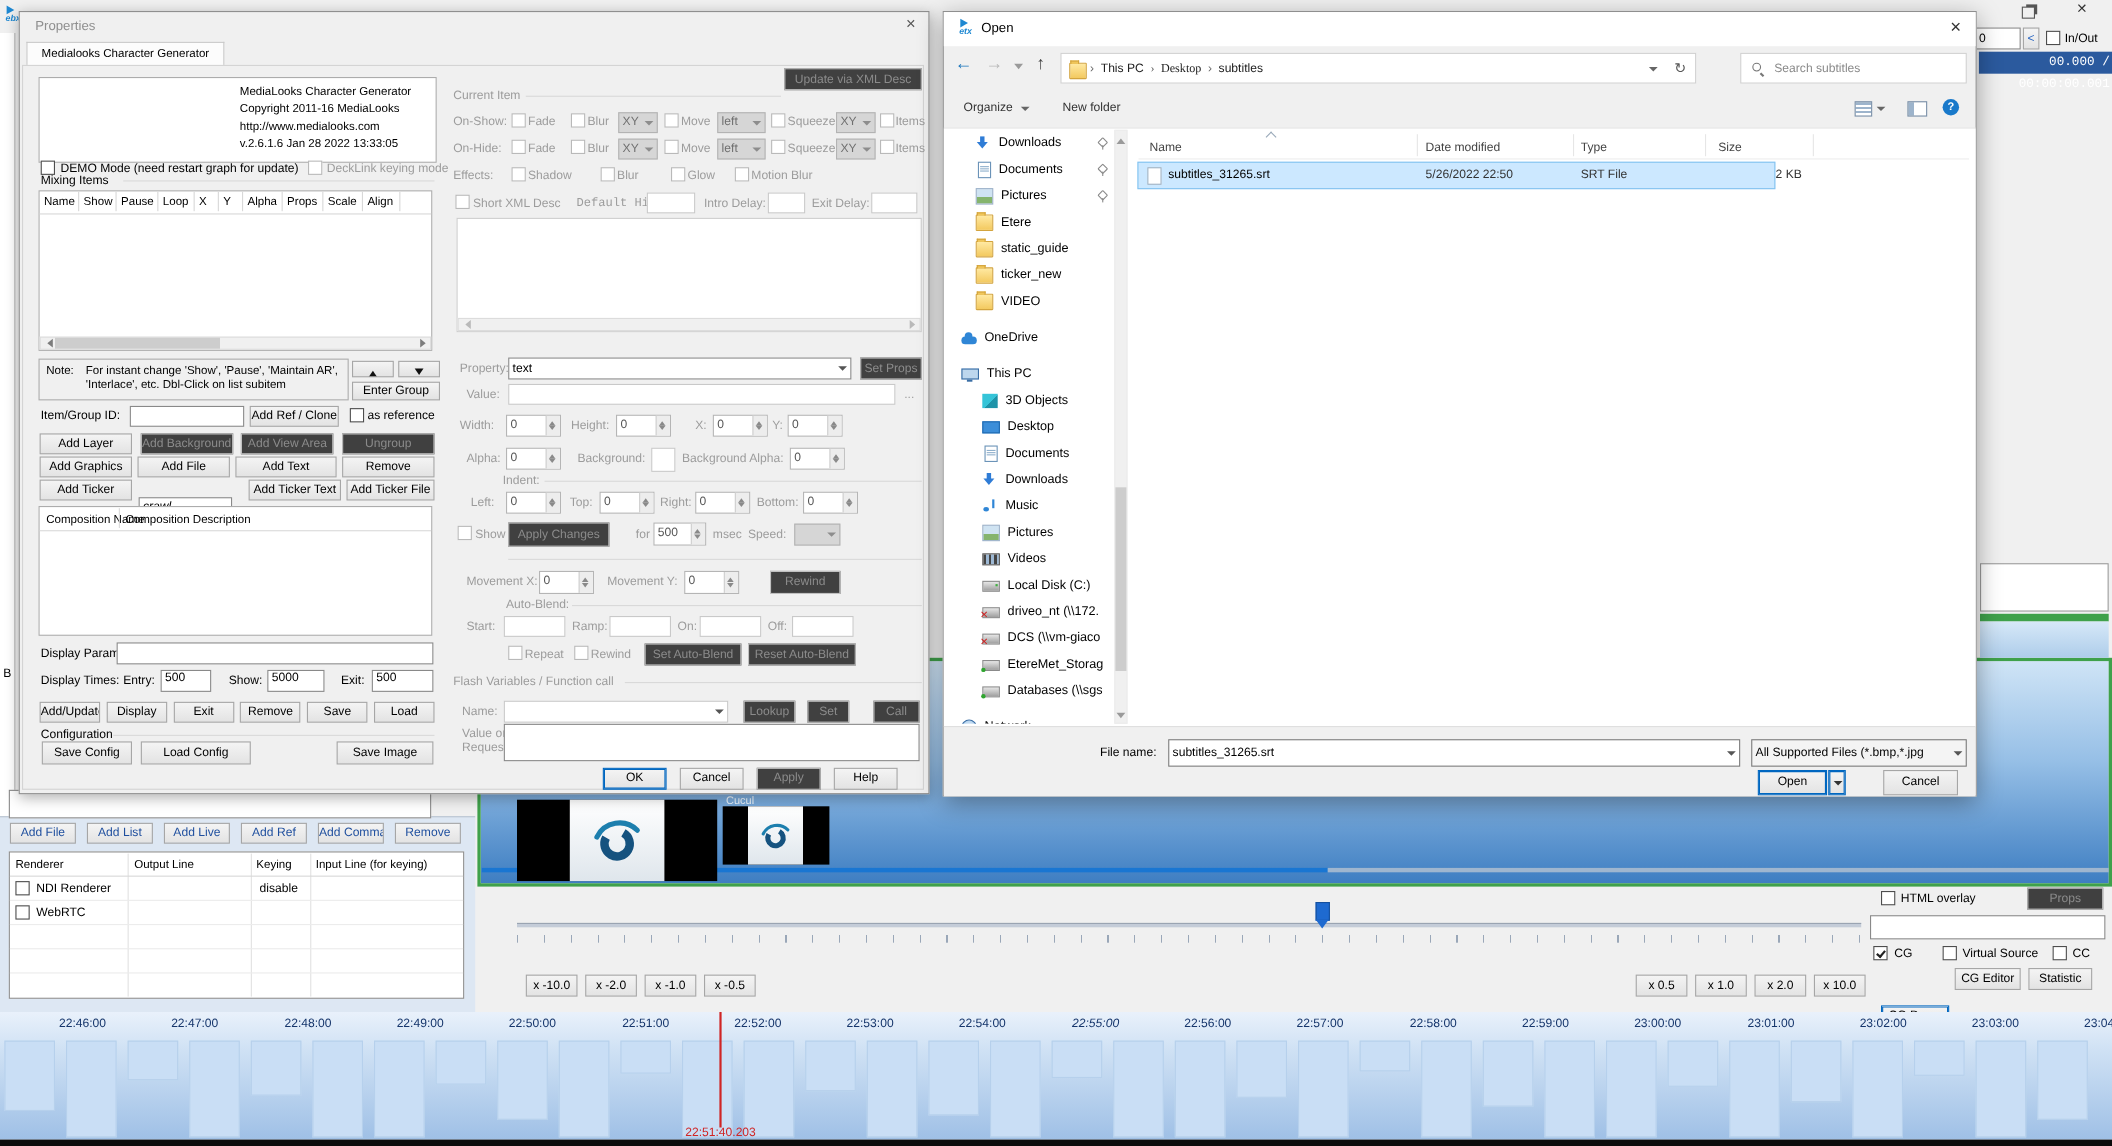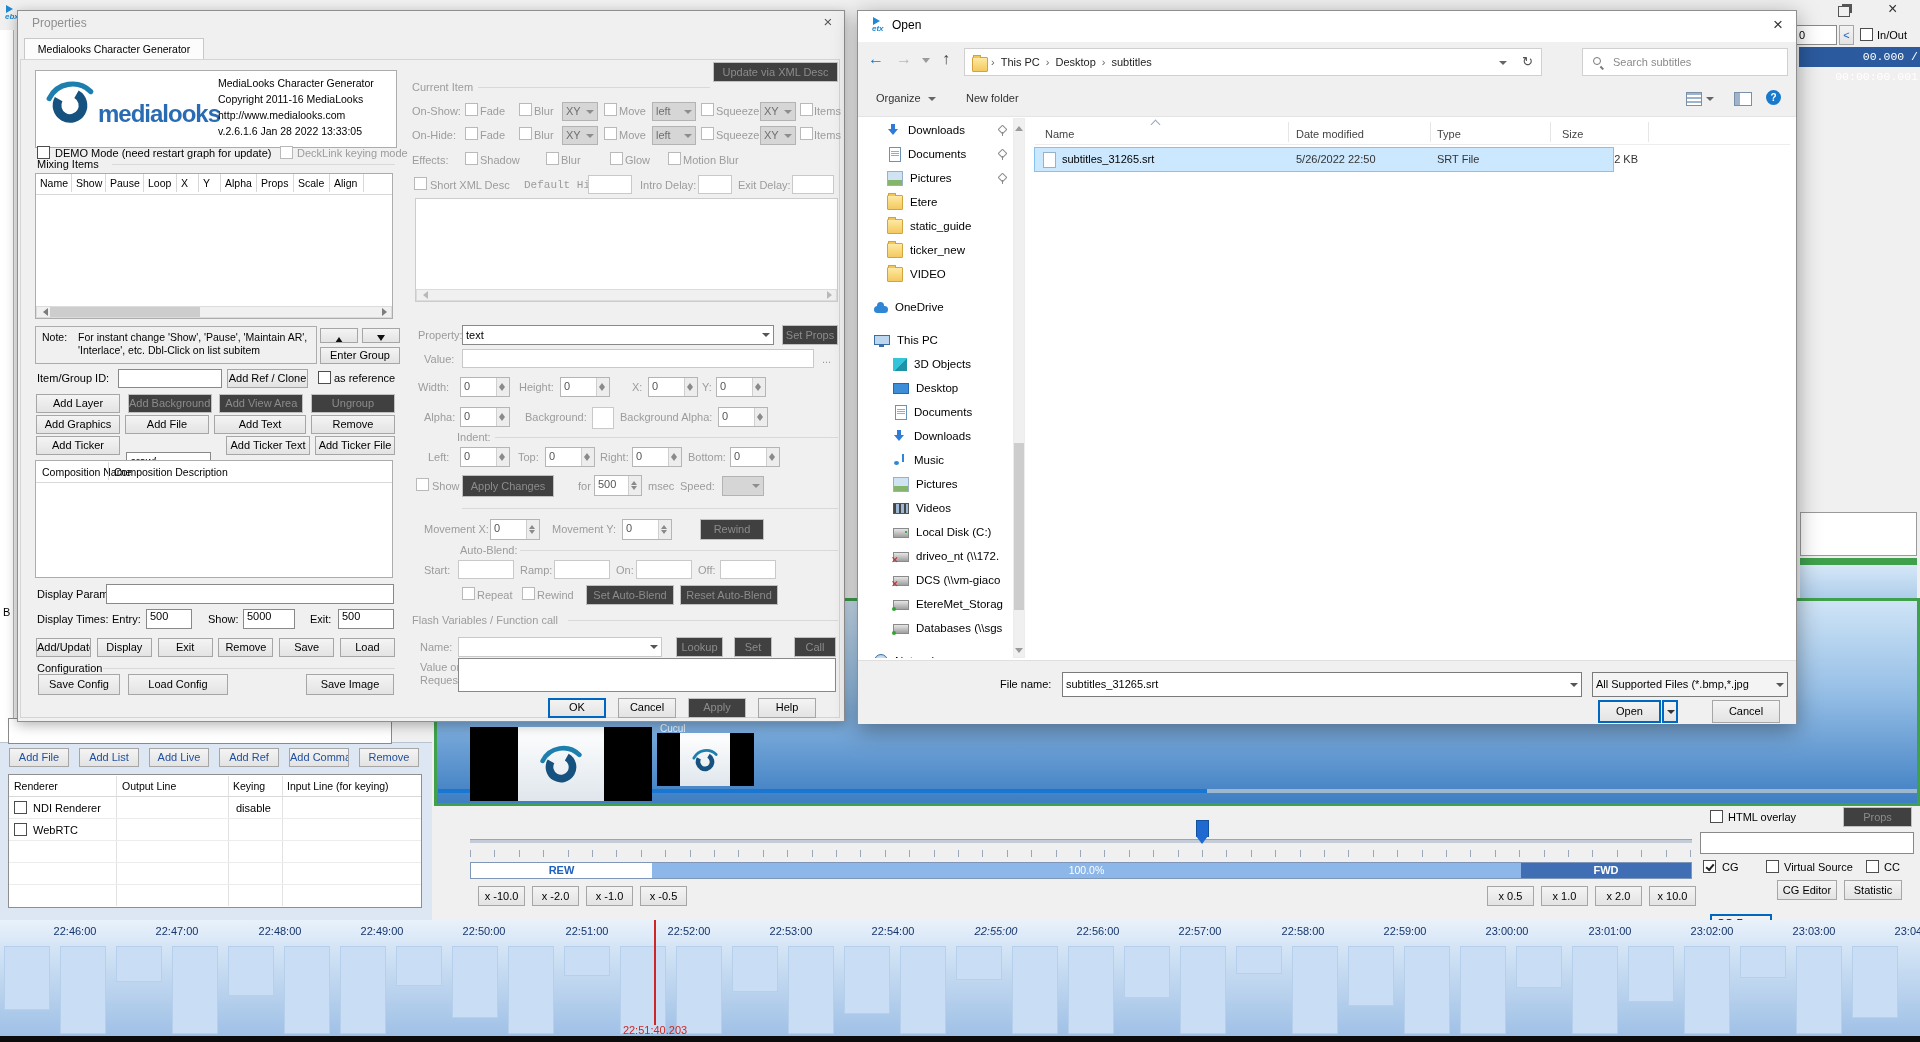--- a/index.html
+++ b/index.html
@@ -190,25 +190,20 @@
   <div class="hr" style="left:9px;top:862px;width:412px;border-color:#ececec;"></div>
   <div class="hr" style="left:9px;top:884px;width:412px;border-color:#ececec;"></div>
 
   <div class="abs" style="left:8px;top:718px;width:384px;height:26px;background:#fff;border:1px solid #8a8a8a;box-sizing:border-box;"></div>
 
   <div class="abs" style="left:470px;top:839px;width:1222px;height:3px;background:#c4ccd8;border-top:1px solid #9aa4b2;"></div>
   <div class="abs" style="left:1196px;top:820px;width:13px;height:17px;background:#1e6ad0;border:1px solid #15509e;box-sizing:border-box;"></div>
   <div class="abs" style="left:1196px;top:836px;width:0;height:0;border:6.5px solid transparent;border-top:8px solid #1e6ad0;"></div>
   <div class="tick" style="left:470px;top:850px;width:1222px;height:7px;"></div>
 
-  <div class="abs" style="left:470px;top:862px;width:1222px;height:17px;border:1px solid #7e97b8;box-sizing:border-box;display:flex;">
-    <div style="width:181px;background:#fff;color:#1f5fc0;font-weight:bold;text-align:center;line-height:15px;font-size:11px;">REW</div>
-    <div style="flex:1;background:#8db7e8;color:#fff;text-align:center;line-height:15px;font-size:10.5px;">100.0%</div>
-    <div style="width:170px;background:#3f6eb5;color:#fff;font-weight:bold;text-align:center;line-height:15px;font-size:11px;">FWD</div>
-  </div>
 
   <div class="abs" style="left:478px;top:886px;display:flex;gap:7px;">
       <span class="bt sm" style="position:relative;width:47px;height:20px;line-height:18px;">x -10.0</span>
       <span class="bt sm" style="position:relative;width:47px;height:20px;line-height:18px;">x -2.0</span>
       <span class="bt sm" style="position:relative;width:47px;height:20px;line-height:18px;">x -1.0</span>
       <span class="bt sm" style="position:relative;width:47px;height:20px;line-height:18px;">x -0.5</span>
     </div>
   <div class="abs" style="left:1487px;top:886px;display:flex;gap:7px;">
       <span class="bt sm" style="position:relative;width:47px;height:20px;line-height:18px;">x 0.5</span>
       <span class="bt sm" style="position:relative;width:47px;height:20px;line-height:18px;">x 1.0</span>
@@ -293,27 +288,20 @@
   </div>
   <div class="abs" style="left:0;top:1036px;width:1920px;height:6px;background:#0c0c0c;"></div>
 
   <div class="dlg" style="left:17px;top:10px;width:828px;height:712px;box-shadow:0 3px 12px rgba(0,0,0,.3);"></div>
   <span class="l" style="left:32px;top:17px;color:#8f8f8f;font-size:12px;">Properties</span>
   <span class="closex" style="left:818px;top:13px;">×</span>
   <div class="tab" style="left:24px;top:38px;width:178px;height:22px;">Medialooks Character Generator</div>
   <div class="page" style="left:20px;top:59px;width:818px;height:657px;"></div>
 
   <div class="panel" style="left:35px;top:70px;width:362px;height:78px;"></div>
-  <div class="abs" style="left:44px;top:76px;display:flex;align-items:flex-end;">
-    <svg width="52" height="52" viewBox="0 0 60 60">
-        <path d="M6 26 A 30 30 0 0 1 54 18" stroke="#1d7fae" stroke-width="6" fill="none" stroke-linecap="round"></path>
-        <circle cx="30" cy="34" r="15" fill="none" stroke="#15527f" stroke-width="10" stroke-dasharray="70 25" transform="rotate(-60 30 34)"></circle>
-      </svg>
-    <span style="color:#2a6cb3;font-weight:bold;font-size:24px;letter-spacing:-1px;margin-left:2px;">medialooks</span>
-  </div>
   <span class="l sm" style="left:218px;top:77px;">MediaLooks Character Generator</span>
   <span class="l sm" style="left:218px;top:93px;">Copyright 2011-16 MediaLooks</span>
   <span class="l sm" style="left:218px;top:109px;">http://www.medialooks.com</span>
   <span class="l sm" style="left:218px;top:125px;">v.2.6.1.6  Jan 28 2022 13:33:05</span>
 
   <span class="cb" style="left:37px;top:146px;"></span>
   <span class="l" style="left:55px;top:147px;">DEMO Mode (need restart graph for update)</span>
   <span class="cb dis" style="left:280px;top:146px;"></span>
   <span class="l gl" style="left:297px;top:147px;">DeckLink keying mode</span>
 
@@ -624,21 +612,21 @@
   <span class="l" style="left:892px;top:19px;font-size:12px;">Open</span>
   <span class="closex" style="left:1768px;top:15px;font-size:17px;color:#333;">×</span>
 
   <span class="l" style="left:868px;top:52px;font-size:16px;color:#1b75bb;">←</span>
   <span class="l" style="left:896px;top:52px;font-size:16px;color:#b9b9b9;">→</span>
   <i class="arr down" style="left:922px;top:58px;border-top-color:#9a9a9a;"></i>
   <span class="l" style="left:942px;top:52px;font-size:16px;color:#444;">↑</span>
 
   <div class="abs" style="left:964px;top:48px;width:578px;height:28px;background:#fff;border:1px solid #d0d0d0;box-sizing:border-box;">
     <span class="ic i-folder" style="position:absolute;left:7px;top:8px;"></span>
-    <span style="position:absolute;left:26px;top:0;" id="crumbs"><span style="display:inline-block;"><span class="csep">›</span><span class="crumb">This PC</span></span><span style="display:inline-block;"><span class="csep">›</span><span class="crumb">Desktop</span></span><span style="display:inline-block;"><span class="csep">›</span><span class="crumb">subtitles</span></span></span>
+    <span style="position:absolute;left:26px;top:0;" id="crumbs"><span style="display:inline-block;"><span class="csep">›</span><span class="crumb">This PC</span></span><span style="display:inline-block;font-family:Liberation Serif, serif;"><span class="csep">›</span><span class="crumb">Desktop</span></span><span style="display:inline-block;"><span class="csep">›</span><span class="crumb">subtitles</span></span></span>
     <i class="ca" style="position:absolute;right:34px;top:12px;width:0;height:0;border:4px solid transparent;border-top:4px solid #666;"></i>
     <span class="l" style="right:8px;top:6px;position:absolute;font-size:13px;color:#555;">↻</span>
   </div>
   <div class="abs" style="left:1582px;top:48px;width:206px;height:28px;background:#fff;border:1px solid #d0d0d0;box-sizing:border-box;">
     <span class="mag" style="position:absolute;left:10px;top:8px;"></span>
     <span class="l" style="left:30px;top:7px;color:#8a8a8a;">Search subtitles</span>
   </div>
 
   <span class="l" style="left:876px;top:92px;color:#333;">Organize</span>
   <i class="ca" style="position:absolute;left:928px;top:97px;width:0;height:0;border:4px solid transparent;border-top:4px solid #666;"></i>

